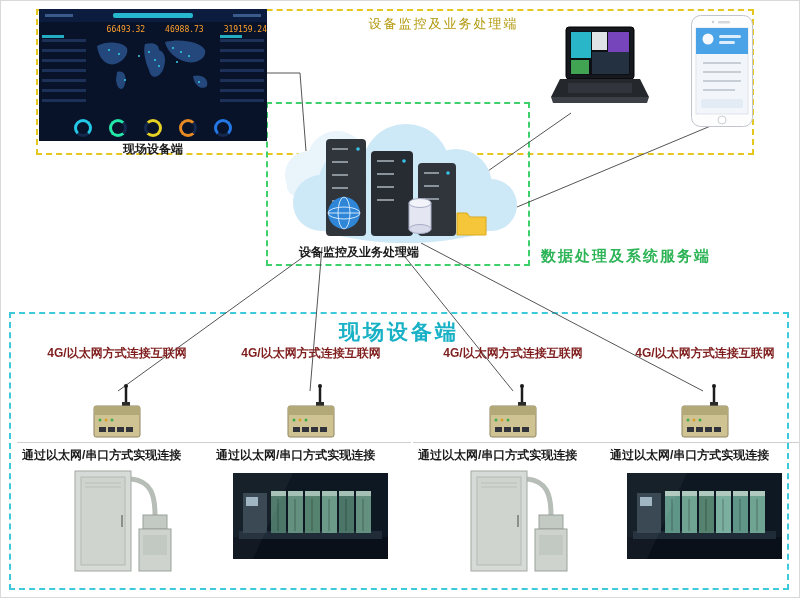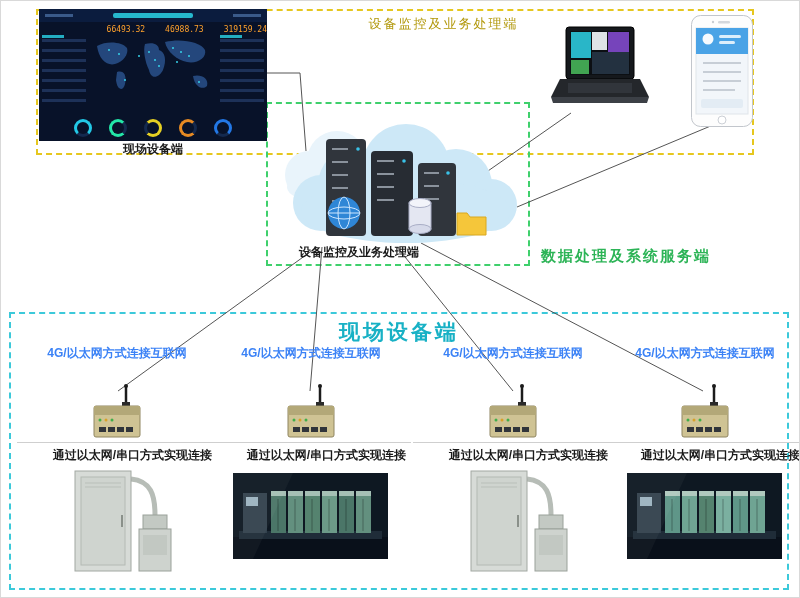--- a/index.html
+++ b/index.html
@@ -45,25 +45,25 @@
   .donut:nth-child(1) { border-color:#23c8e6 #23c8e6 #14294e #23c8e6; }
   .donut:nth-child(2) { border-color:#23e6a8 #14294e #23e6a8 #23e6a8; }
   .donut:nth-child(3) { border-color:#e6d023 #e6d023 #e6d023 #14294e; }
   .donut:nth-child(4) { border-color:#e68a23 #14294e #e68a23 #e68a23; }
   .donut:nth-child(5) { border-color:#2378e6 #2378e6 #14294e #2378e6; }
 
   
   .field-col { position:absolute; top:340px; width:200px; height:246px; z-index:2; }
   .col-1 { left:16px; } .col-2 { left:210px; } .col-3 { left:412px; } .col-4 { left:604px; }
   .col-top-label { position:absolute; left:26px; top:4px; width:148px; font-size:12px; font-weight:bold;
-                   text-align:center; line-height:1.35; color:#3b82f6; }
+                   text-align:center; line-height:1.35; color:#7f1d1d; }
   .col-router { position:absolute; left:68px; top:42px; }
   .col-divider { position:absolute; left:0; right:0; top:101px; height:1px; background:#cfcfcf; }
   .col-bottom-label { position:absolute; left:5px; top:106px; width:190px; font-size:12px; font-weight:bold;
-                      text-align:right; color:#1a1a1a; }
+                      text-align:left; color:#1a1a1a; }
   .col-cabinet { position:absolute; left:42px; top:128px; }
   .col-plc { position:absolute; left:22px; top:132px; }
 </style>
 </head>
 <body>
 
 <div class="canvas">
 
   <div class="box box-top"></div>
   <div class="box box-cloud"></div>

